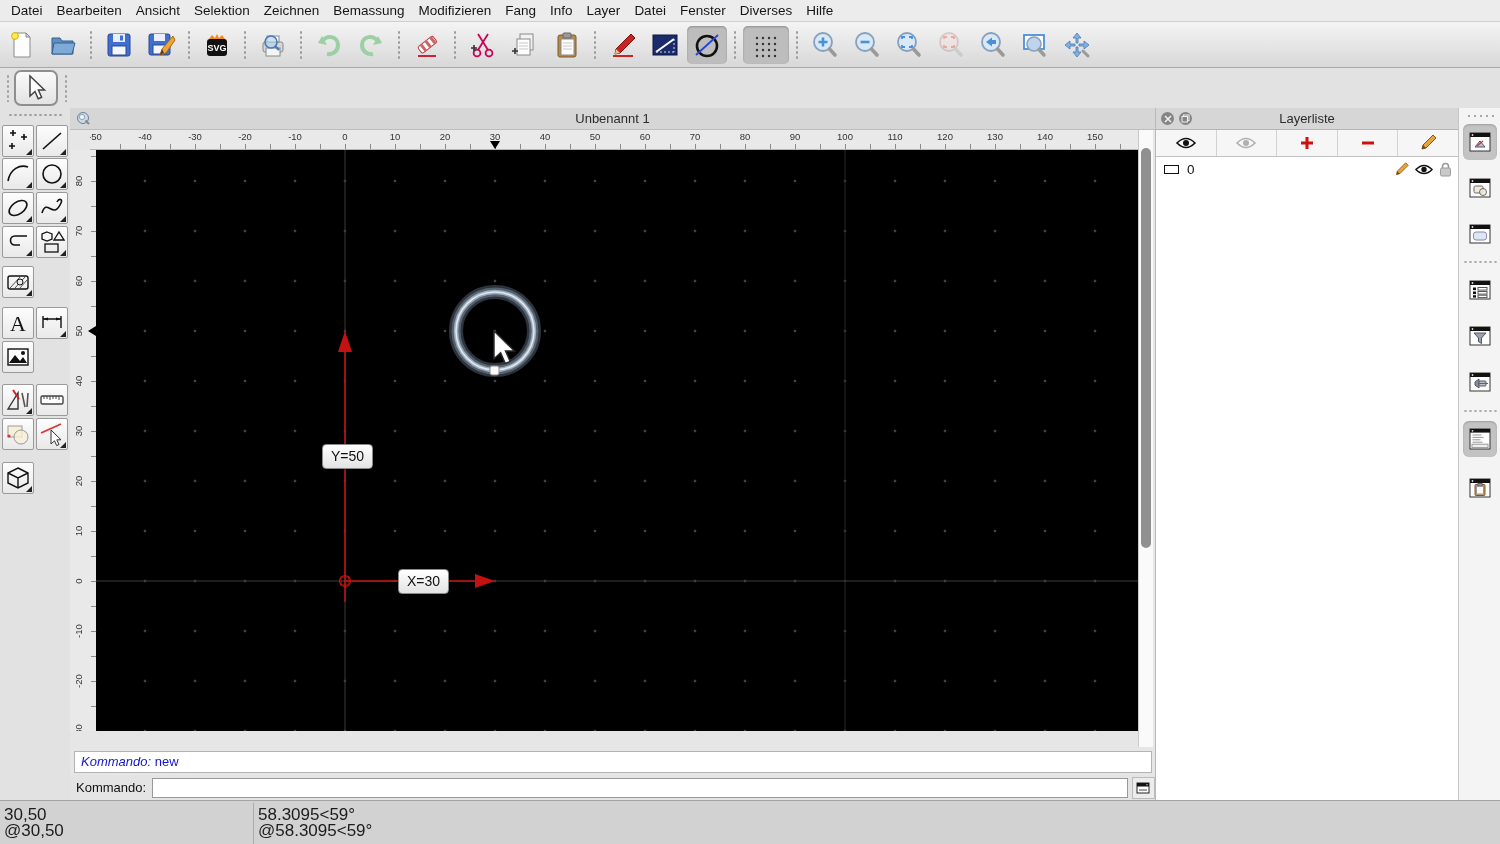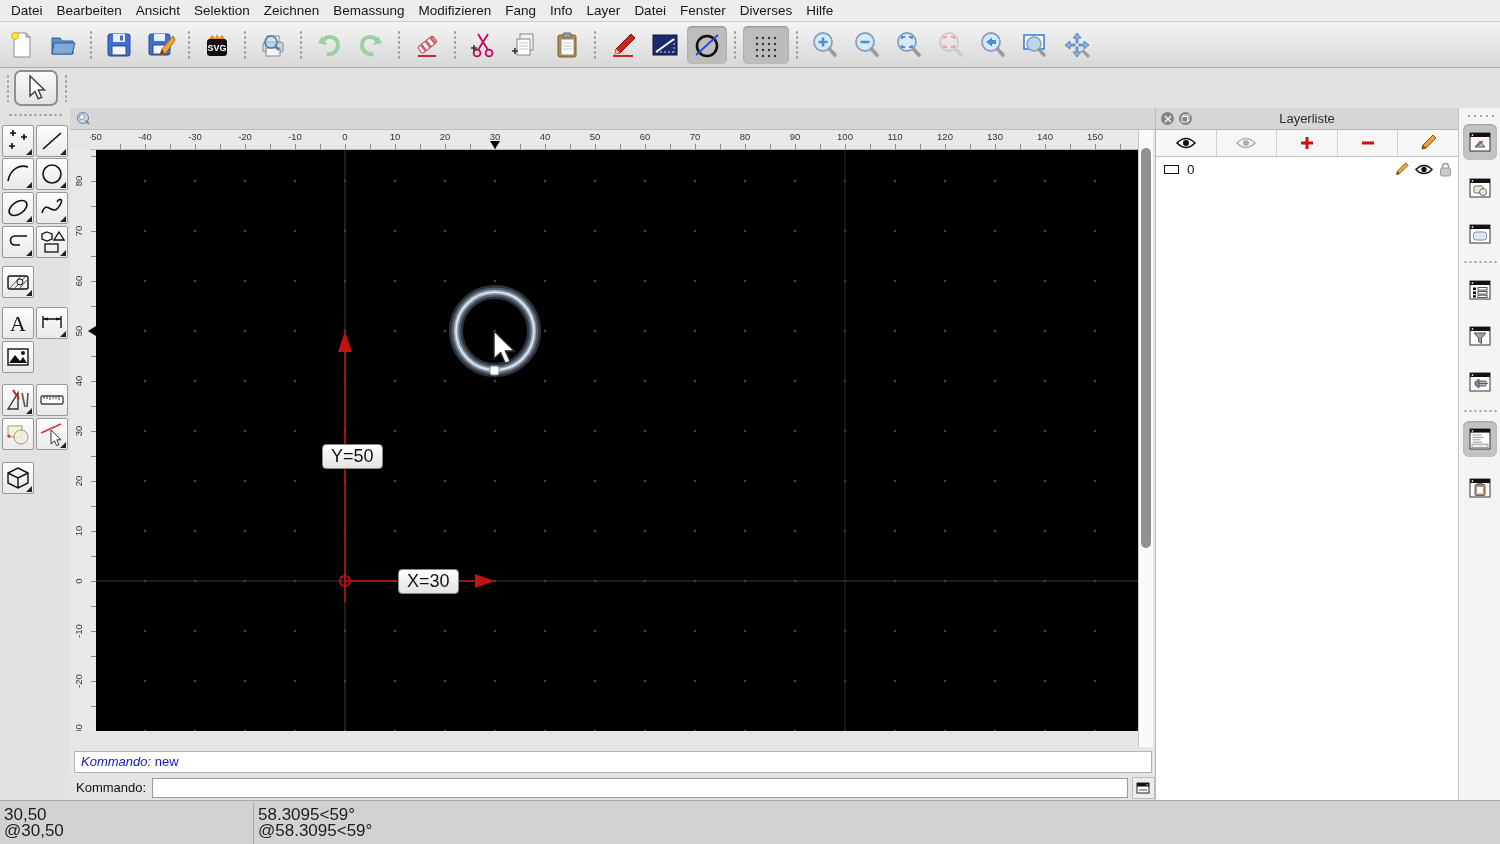--- a/index.html
+++ b/index.html
@@ -63,21 +63,21 @@
   .vlab { position:absolute; left:1px; width:16px; height:16px; font-size:9.5px; color:#333;
     transform:rotate(-90deg); transform-origin:center; text-align:center; line-height:16px; }
   #vmarker { position:absolute; right:0; margin-top:-5px; width:0; height:0;
     border-top:5px solid transparent; border-bottom:5px solid transparent; border-right:8px solid #000; }
 
   #canvas { position:absolute; left:26px; top:42px; width:1042px; height:581px; background:#000;
     background-image:radial-gradient(circle,#41414b 1.1px,transparent 1.7px);
     background-size:50px 50px; background-position:24px 6px; }
   #canvas svg { position:absolute; left:0; top:0; }
   .coord-label { position:absolute; height:25px; padding:0 8px; background:linear-gradient(180deg,#ffffff,#e3e3e3);
-    border:1px solid #8a8a8a; border-radius:4px; font-size:18px; color:#111; line-height:23px;
+    border:1px solid #8a8a8a; border-radius:4px; font-size:14px; color:#111; line-height:23px;
     box-shadow:0 1px 2px rgba(0,0,0,.4); }
 
   #vscroll { position:absolute; left:1068px; top:22px; width:15px; height:617px; background:#fafafa;
     border-left:1px solid #c9c9c9; }
   #vscroll .thumb { position:absolute; left:2px; top:18px; width:10px; height:400px; background:#909090; border-radius:5px; }
 
   #bottom-strip { position:absolute; left:0; top:623px; width:1068px; height:18px; background:#ebebeb;
     border-top:1px solid #9a9a9a; }
   #grid-info-box { position:absolute; right:0; top:0; height:18px; min-width:72px; background:#fafafa;
     border-left:1px solid #cccccc; font-size:12.5px; color:#111; text-align:right; padding:1px 5px 0 8px; }
@@ -472,20 +472,21 @@
       </div>
   </div>
 
   <div id="canvas-col">
     <div id="doc-titlebar">
       <svg id="doc-icon" viewBox="0 0 15 15">
           <circle cx="7" cy="7" r="5.5" fill="#cdd9e8" stroke="#6a80a0"></circle>
           <circle cx="6" cy="6" r="2.6" fill="#eef4fb" stroke="#8aa"></circle>
           <line x1="9.5" y1="9.5" x2="13" y2="13" stroke="#888" stroke-width="2"></line>
         </svg>
+      <span class="title">Unbenannt 1</span>
     </div>
 
     <div id="hruler">
       <div class="ticks"></div>
       <div id="hmarker" style="left: 405px;"></div>
     <span class="hlab" style="left: 5px;">-50</span>
         <span class="hlab" style="left: 55px;">-40</span>
         <span class="hlab" style="left: 105px;">-30</span>
         <span class="hlab" style="left: 155px;">-20</span>
         <span class="hlab" style="left: 205px;">-10</span>

